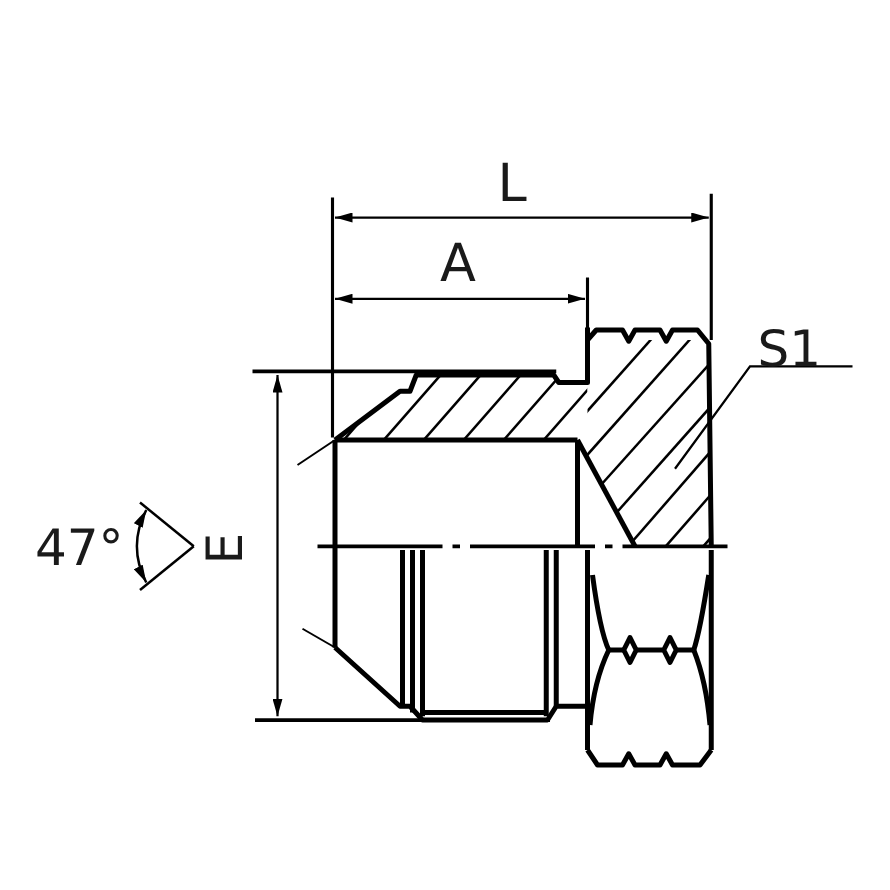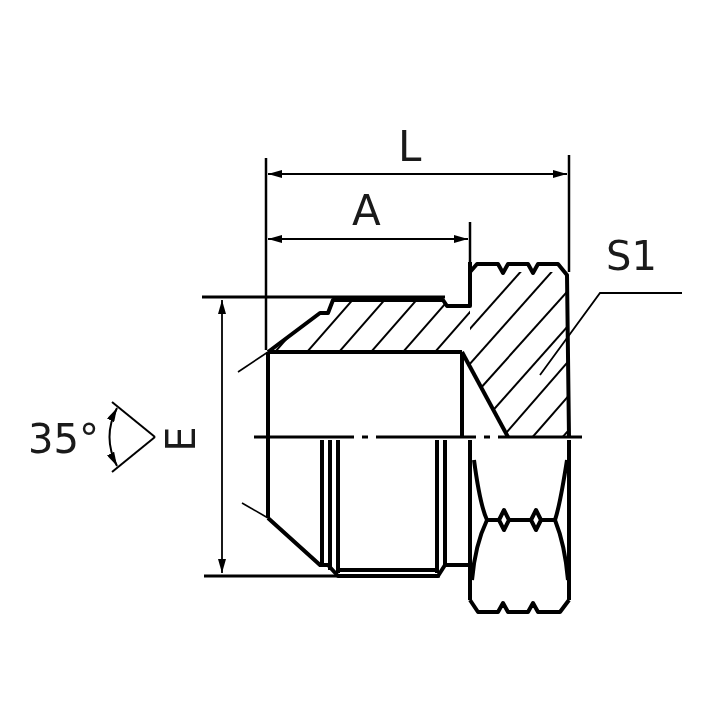--- a/index.html
+++ b/index.html
@@ -1,21 +1,21 @@
 <!DOCTYPE html>
 <html><head>
 <meta charset="utf-8">
 <style>
   html, body { margin: 0; padding: 0; background: #ffffff; }
   body { width: 712px; height: 712px; position: relative; overflow: hidden; }
   #drawing { position: absolute; left: 0; top: 0; width: 712px; height: 712px; }
   .lbl { position: absolute; font-family: "DejaVu Sans", sans-serif; color: #1a1a1a; line-height: 1; white-space: nowrap; }
   .lbl-L { left: 398px; top: 126px; font-size: 42px; }
   .lbl-A { left: 352px; top: 190px; font-size: 42px; }
-  .lbl-S1 { left: 606px; top: 236px; font-size: 40px; }
+  .lbl-S1 { left: 606px; top: 260px; font-size: 40px; }
   .lbl-angle { left: 28px; top: 419px; font-size: 40px; }
   .lbl-E { left: 168px; top: 419px; font-size: 40px; transform: rotate(-90deg); transform-origin: center center; }
 </style>
 </head>
 <body>
 
 <div id="drawing">
 <svg width="712" height="712" viewBox="0 0 712 712" xmlns="http://www.w3.org/2000/svg">
   <defs>
     <marker id="arr" markerWidth="14" markerHeight="8" refX="14" refY="4" orient="auto" markerUnits="userSpaceOnUse">
@@ -115,14 +115,14 @@
 
   <line x1="254" y1="437" x2="582" y2="437" stroke="#000" stroke-width="3" stroke-dasharray="100,8,6,8"></line>
 
   <polyline points="540,375 600,293 682,293" fill="none" stroke="#000" stroke-width="1.8"></polyline>
 </svg>
 </div>
 
 <div class="lbl lbl-L">L</div>
 <div class="lbl lbl-A">A</div>
 <div class="lbl lbl-S1">S1</div>
-<div class="lbl lbl-angle">35°</div>
+<div class="lbl lbl-angle">47°</div>
 <div class="lbl lbl-E">E</div>
 
 </body></html>

